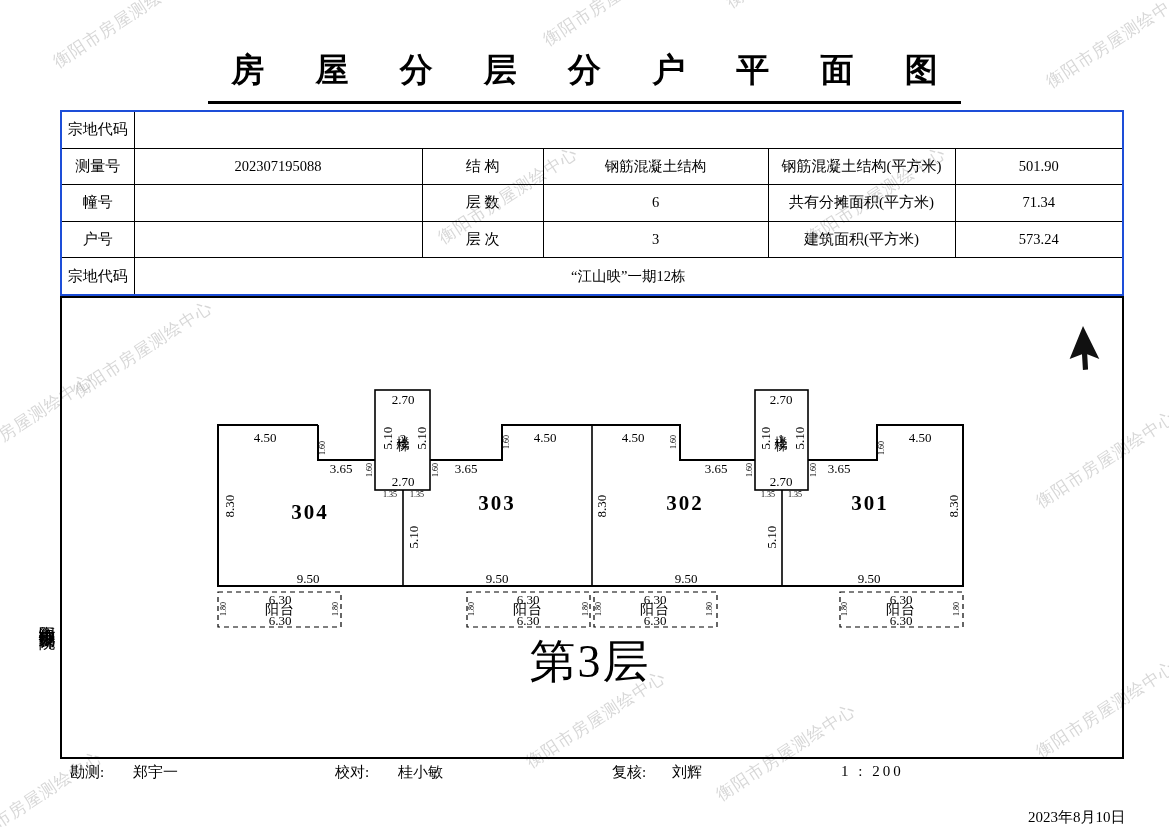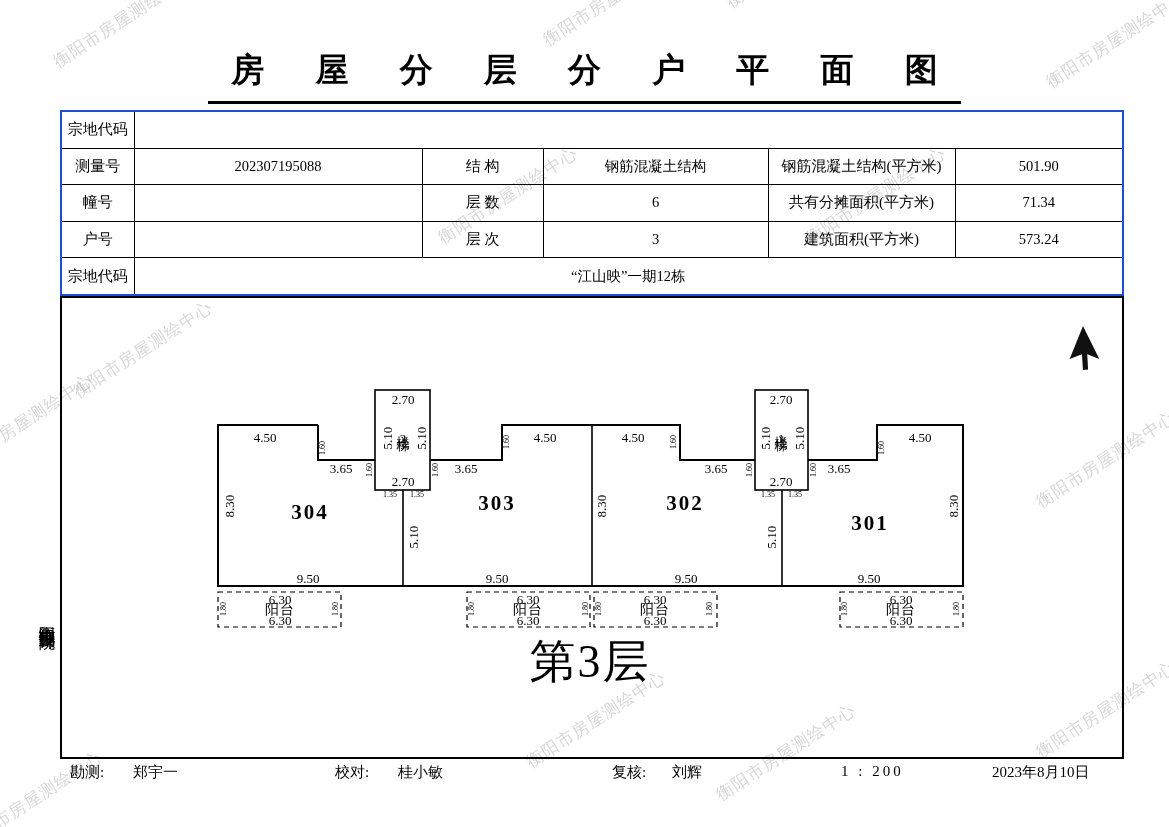--- a/index.html
+++ b/index.html
@@ -38,21 +38,21 @@
                font-size:46px;letter-spacing:2px;}
   
   .sidebar{position:absolute;left:38px;top:613px;writing-mode:vertical-rl;
            text-orientation:upright;font-size:16.5px;line-height:1;letter-spacing:1px;}
   
   .footer span{position:absolute;top:763px;font-size:15px;white-space:nowrap;}
   .f-survey-l{left:70px;}  .f-survey-v{left:133px;font-family:Liberation Mono, monospace;}
   .f-check-l{left:335px;font-family:Liberation Serif, serif;}  .f-check-v{left:398px;}
   .f-review-l{left:612px;} .f-review-v{left:672px;}
   .f-scale{left:841px;letter-spacing:3px;}
-  .f-date{left:992px;}
+  .f-date{left:1028px;margin-top:45px;}
 </style>
 </head>
 <body>
 
 <div class="page">
 
   <div class="wm" style="left:55px;top:52px">衡阳市房屋测绘中心</div>
   <div class="wm" style="left:545px;top:30px">衡阳市房屋测绘中心</div>
   <div class="wm" style="left:728px;top:-8px">衡阳市房屋测绘中心</div>
   <div class="wm" style="left:1048px;top:72px">衡阳市房屋测绘中心</div>
@@ -173,21 +173,21 @@
       <span class="lbl sv" style="left: 370px; top: 470px;">1.60</span>
       <span class="lbl sv" style="left: 436px; top: 470px;">1.60</span>
       <span class="lbl sv" style="left: 507px; top: 442px;">1.60</span>
       <span class="lbl sv" style="left: 674px; top: 442px;">1.60</span>
       <span class="lbl sv" style="left: 750px; top: 470px;">1.60</span>
       <span class="lbl sv" style="left: 814px; top: 470px;">1.60</span>
       <span class="lbl sv" style="left: 882px; top: 448px;">1.60</span>
       <span class="lbl u" style="left: 310px; top: 512px;">304</span>
       <span class="lbl u" style="left: 497px; top: 503px;">303</span>
       <span class="lbl u" style="left: 685px; top: 503px;">302</span>
-      <span class="lbl u" style="left: 870px; top: 503px; margin-top: 20px;">301</span>
+      <span class="lbl u" style="left: 870px; top: 503px;">301</span>
       <span class="lbl d" style="left: 280px; top: 599px;">6.30</span>
       <span class="lbl by" style="left: 280px; top: 610px;">阳台</span>
       <span class="lbl d" style="left: 280px; top: 620px;">6.30</span>
       <span class="lbl d" style="left: 528px; top: 599px;">6.30</span>
       <span class="lbl by" style="left: 528px; top: 610px;">阳台</span>
       <span class="lbl d" style="left: 528px; top: 620px;">6.30</span>
       <span class="lbl d" style="left: 655px; top: 599px;">6.30</span>
       <span class="lbl by" style="left: 655px; top: 610px;">阳台</span>
       <span class="lbl d" style="left: 655px; top: 620px;">6.30</span>
       <span class="lbl d" style="left: 901px; top: 599px;">6.30</span>

